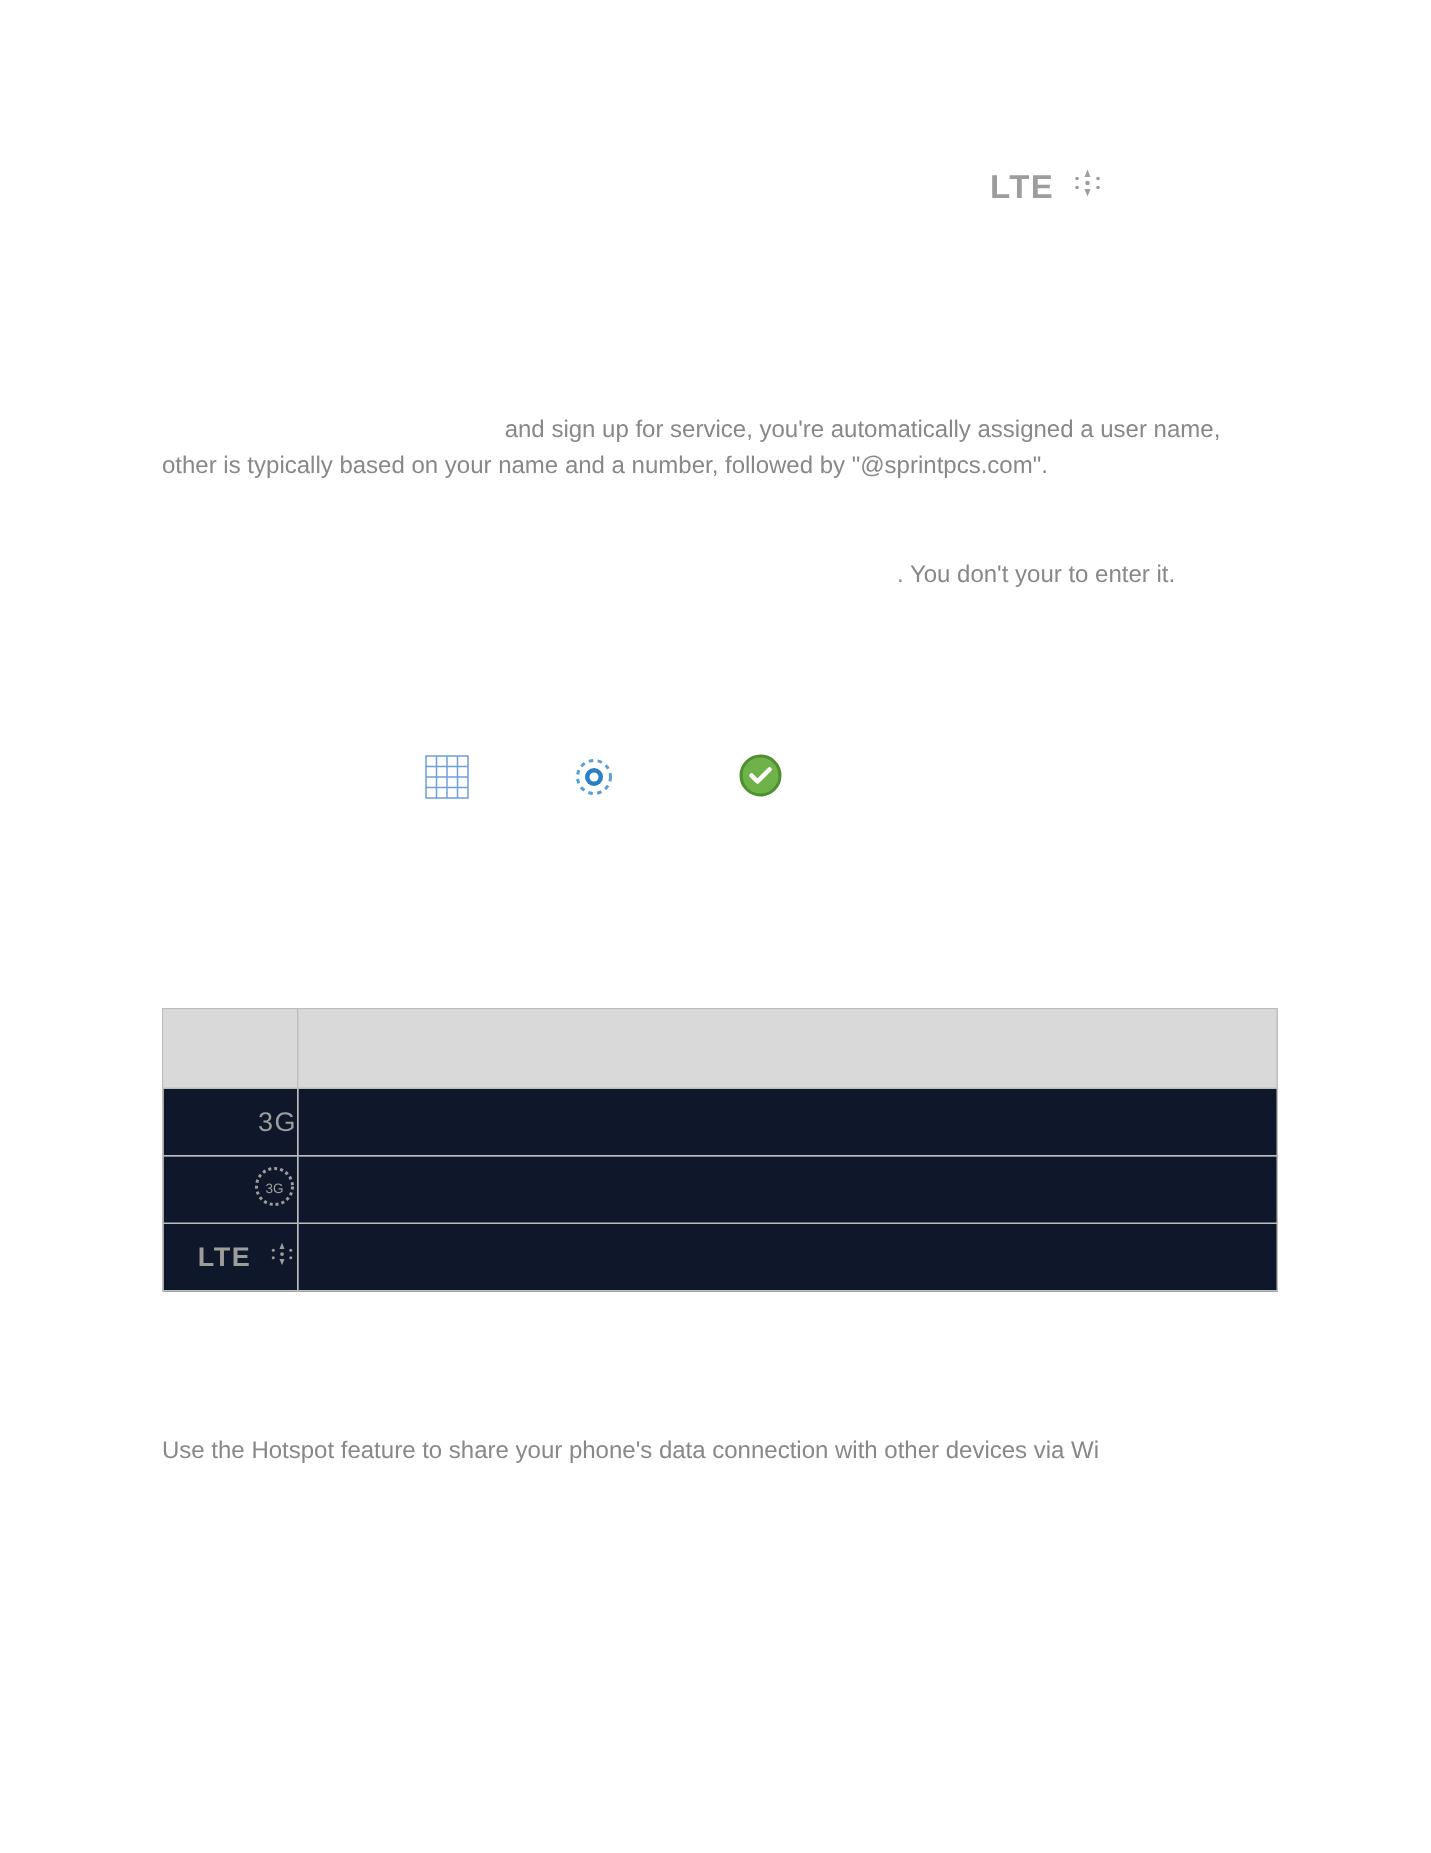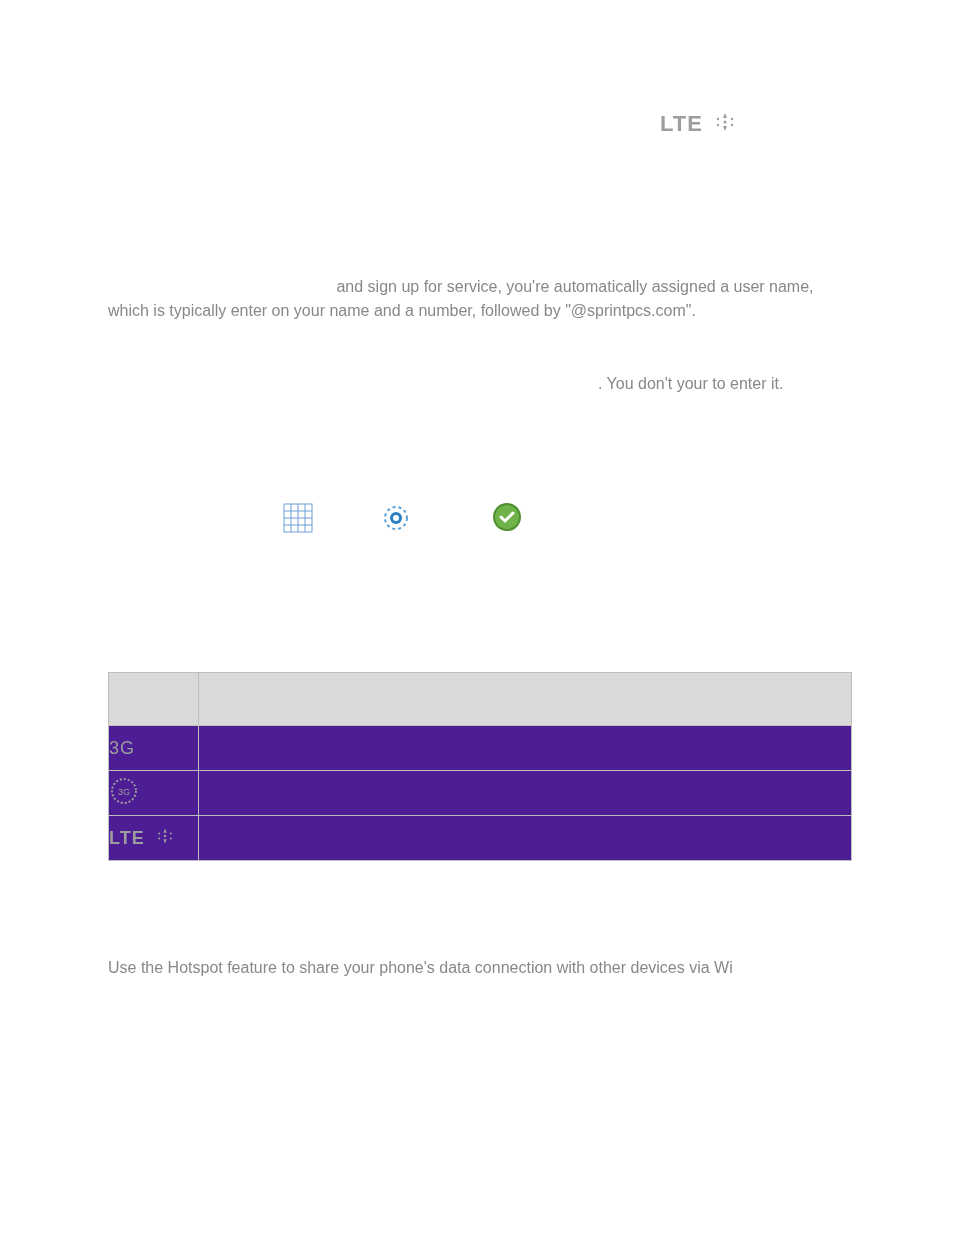--- a/index.html
+++ b/index.html
@@ -11,21 +11,21 @@
   .intro{position:absolute;top:275px;left:108px;right:108px;}
   .intro2{position:absolute;top:372px;left:108px;right:108px;}
   .icons-row{position:absolute;top:502px;left:108px;right:108px;height:36px;}
   .ic{position:absolute;top:0;}
   .ic.grid{left:174px;}
   .ic.gear{left:272px;}
   .ic.check{left:384px;}
   table.status{position:absolute;top:672px;left:108px;width:744px;border-collapse:collapse;}
   table.status th,table.status td{border:1px solid #bdbdbd;padding:0;}
   table.status th{background:#d9d9d9;height:52px;}
-  table.status td{background:#4c1d95;height:44px;text-align:left;vertical-align:middle;}
+  table.status td{background:#0f172a;height:44px;text-align:right;vertical-align:middle;}
   table.status col.c1{width:90px;}
   .cell-3g{font-family:Arial,sans-serif;font-size:18px;color:#9d9d9d;letter-spacing:1px;}
   .tallrow td{height:76px;}
   .hotspot{position:absolute;top:956px;left:108px;right:108px;}
 </style>
 </head>
 <body>
 
 <div class="page">
 
@@ -40,21 +40,21 @@
           <circle cx="5" cy="9" r="1.2"></circle>
           <circle cx="5" cy="15" r="1.2"></circle>
           <circle cx="19" cy="9" r="1.2"></circle>
           <circle cx="19" cy="15" r="1.2"></circle>
         </g>
       </svg>
     </span>
   </div>
 
   <div class="intro">
-    <p><span style="visibility:hidden">xxxxxxxxxxxxxxxxxxxxxxxxxxxx</span><span> and sign up for service, you're automatically assigned a user name, which is typically enter on your name and a number, followed by "@sprintpcs.com".</span></p>
+    <p><span style="visibility:hidden">xxxxxxxxxxxxxxxxxxxxxxxxxxxx</span><span> and sign up for service, you're automatically assigned a user name, other is typically based on your name and a number, followed by "@sprintpcs.com".</span></p>
   </div>
   <div class="intro2">
     <p style="text-align:left"><span style="display:inline-block;width:490px"></span><span>. You don't your to enter it.</span></p>
   </div>
 
   <div class="icons-row">
     <span class="ic grid">
       <svg width="32" height="32" viewBox="0 0 32 32">
         <g fill="none" stroke="#6f9fd8" stroke-width="1">
           <rect x="2" y="2" width="28" height="28"></rect>

